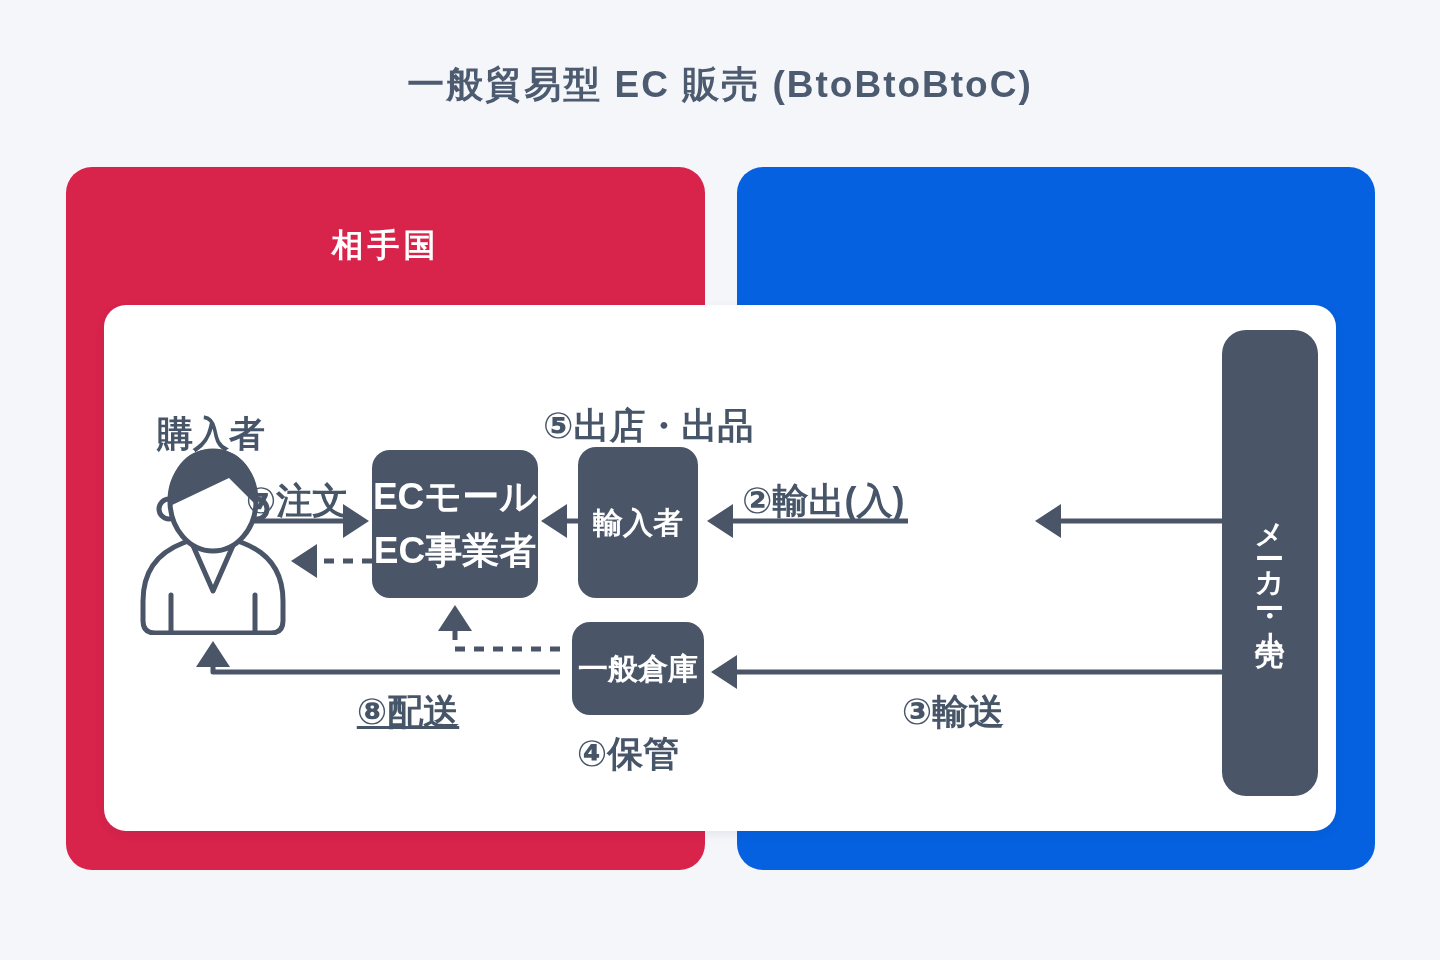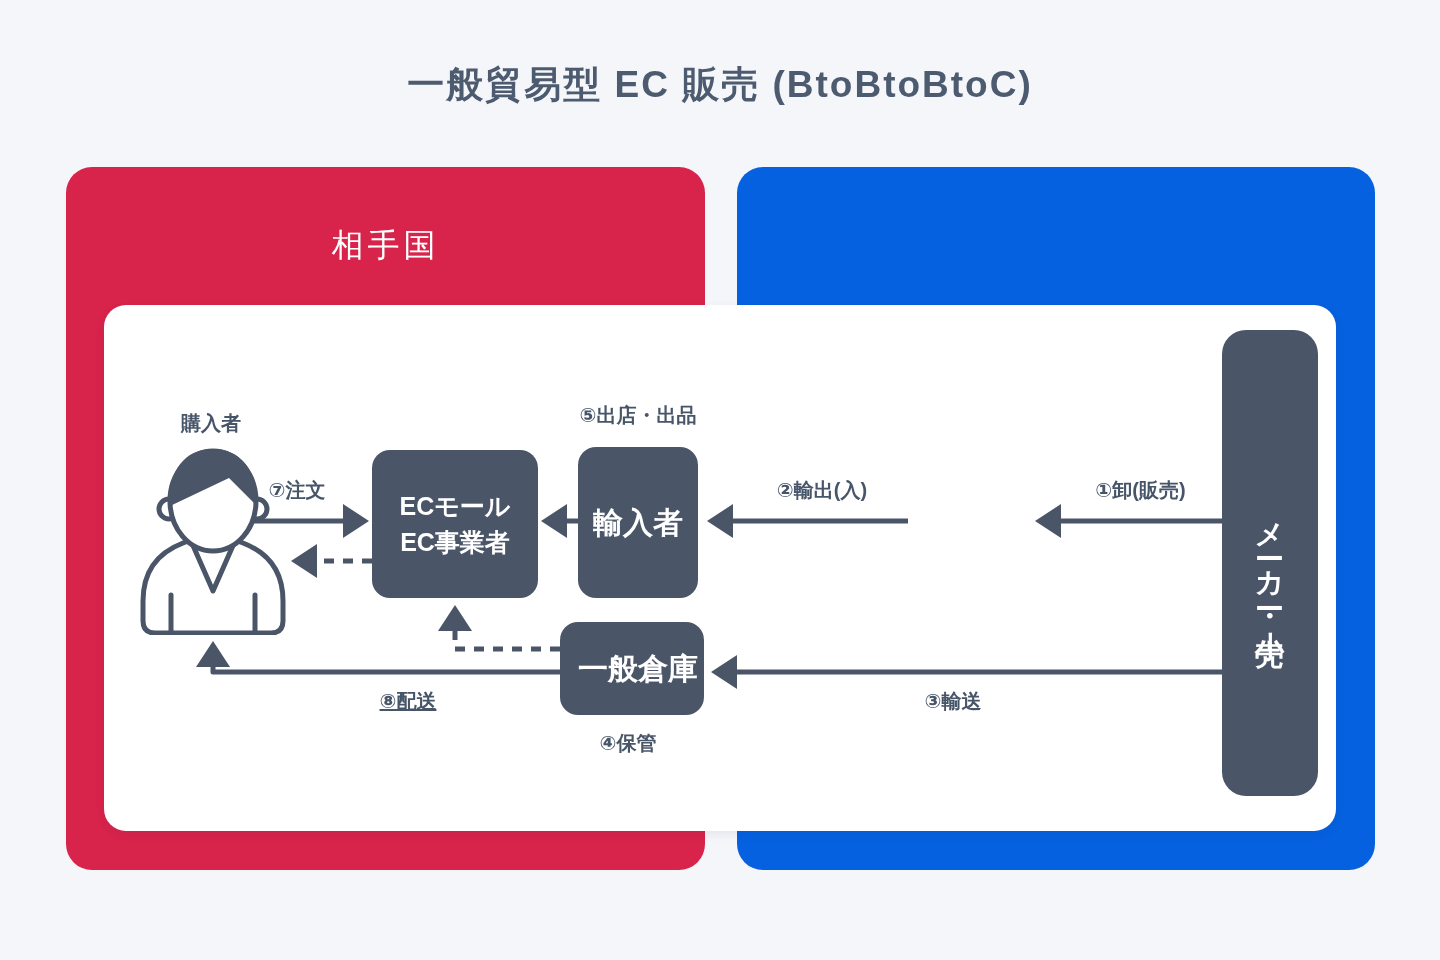--- a/index.html
+++ b/index.html
@@ -11,47 +11,47 @@
   }
   .abs{position:absolute;}
   .title{
     left:0;top:60px;width:1440px;text-align:center;
     font-size:37px;font-weight:bold;color:#4D5B70;letter-spacing:2px;
   }
   .panel{top:167px;height:703px;border-radius:26px;}
   .panel-red{left:66px;width:639px;background:#D8234B;}
   .panel-blue{left:737px;width:638px;background:#0561E0;}
   .panel-label{
-    top:224px;font-size:32px;font-weight:normal;color:#FFFFFF;
+    top:224px;font-size:32px;font-weight:bold;color:#FFFFFF;
     text-align:center;letter-spacing:4px;
   }
   .panel-label.red{left:66px;width:639px;}
   .panel-label.blue{left:737px;width:638px;}
   .card{
     left:104px;top:305px;width:1232px;height:526px;background:#FFFFFF;
     border-radius:22px;box-shadow:0 3px 10px rgba(30,40,70,0.08);
   }
   .node{
     background:#4A5568;border-radius:18px;color:#FFFFFF;font-weight:bold;
     display:flex;flex-direction:column;align-items:center;justify-content:center;
     font-size:30px;line-height:1.45;text-align:center;
   }
-  .node-ecmall{left:372px;top:450px;width:166px;height:148px;font-size:25px;text-align:right;}
+  .node-ecmall{left:372px;top:450px;width:166px;height:148px;font-size:37px;text-align:right;}
   .node-importer{left:578px;top:447px;width:120px;height:151px;align-items:center;}
   .node-exporter{left:908px;top:450px;width:120px;height:146px;}
-  .node-warehouse{left:560px;top:622px;width:132px;height:93px;padding-left:12px;}
+  .node-warehouse{left:572px;top:622px;width:132px;height:93px;}
   .node-maker{
     left:1222px;top:330px;width:96px;height:466px;border-radius:24px;
     font-size:29px;
   }
   .vtext{
     writing-mode:vertical-rl;text-orientation:mixed;letter-spacing:8px;
   }
   .flabel{
-    font-size:20px;font-weight:bold;color:#475569;text-align:center;
+    font-size:36px;font-weight:bold;color:#475569;text-align:center;
     white-space:nowrap;
   }
   .lbl-buyer{left:131px;top:410px;width:160px;}
   .lbl-step6{left:375px;top:402px;width:160px;}
   .lbl-step5{left:543px;top:402px;width:190px;text-align:center;}
   .lbl-step7{left:237px;top:477px;width:120px;}
   .lbl-step2{left:742px;top:477px;width:160px;}
   .lbl-step1{left:1058px;top:477px;width:165px;}
   .lbl-step3{left:893px;top:688px;width:120px;}
   .lbl-step8{left:348px;top:688px;width:120px;text-decoration:underline;}
@@ -122,18 +122,17 @@
     <div>一般倉庫</div>
   </div>
   <div class="abs node node-maker">
     <div class="vtext">メーカー・小売</div>
   </div>
 
   <div class="abs flabel lbl-buyer">購入者</div>
   <div class="abs flabel lbl-step5">⑤出店・出品</div>
   <div class="abs flabel lbl-step7">⑦注文</div>
   <div class="abs flabel lbl-step2">②輸出(入)</div>
-  <div class="abs flabel lbl-step1">①卸(販売)</div>
   <div class="abs flabel lbl-step3">③輸送</div>
   <div class="abs flabel lbl-step8">⑧配送</div>
   <div class="abs flabel lbl-step4">④保管</div>
 
 </div>
 
 </body></html>

